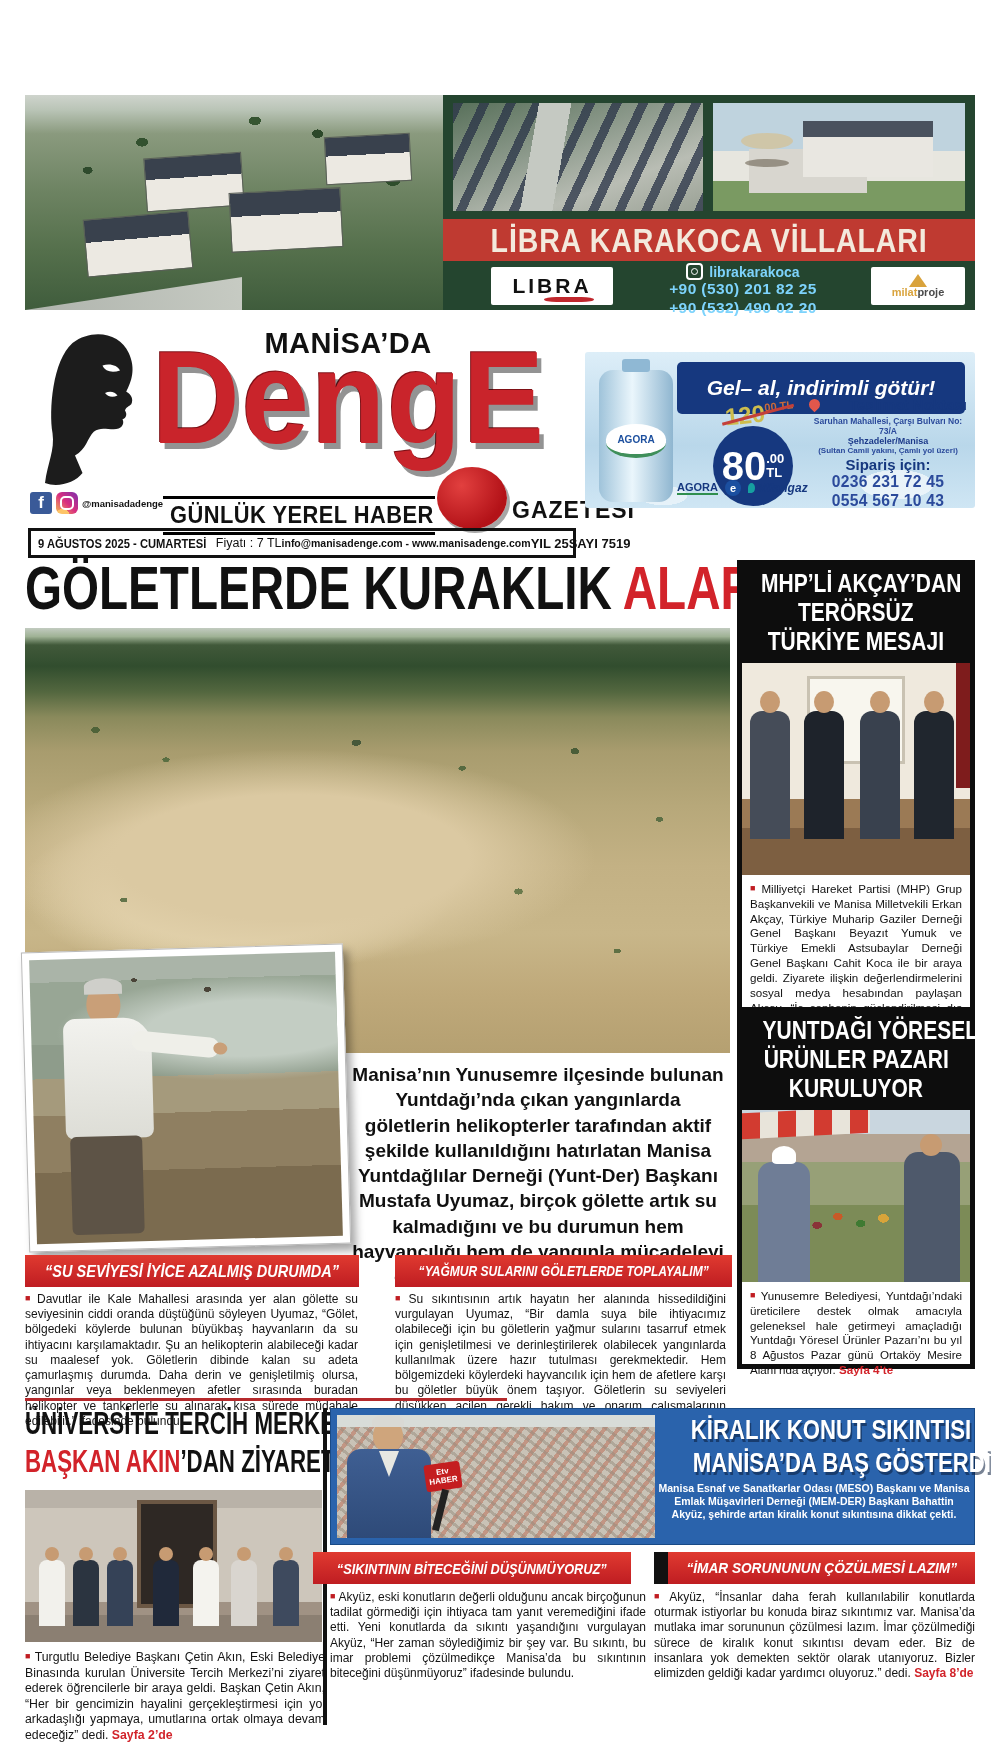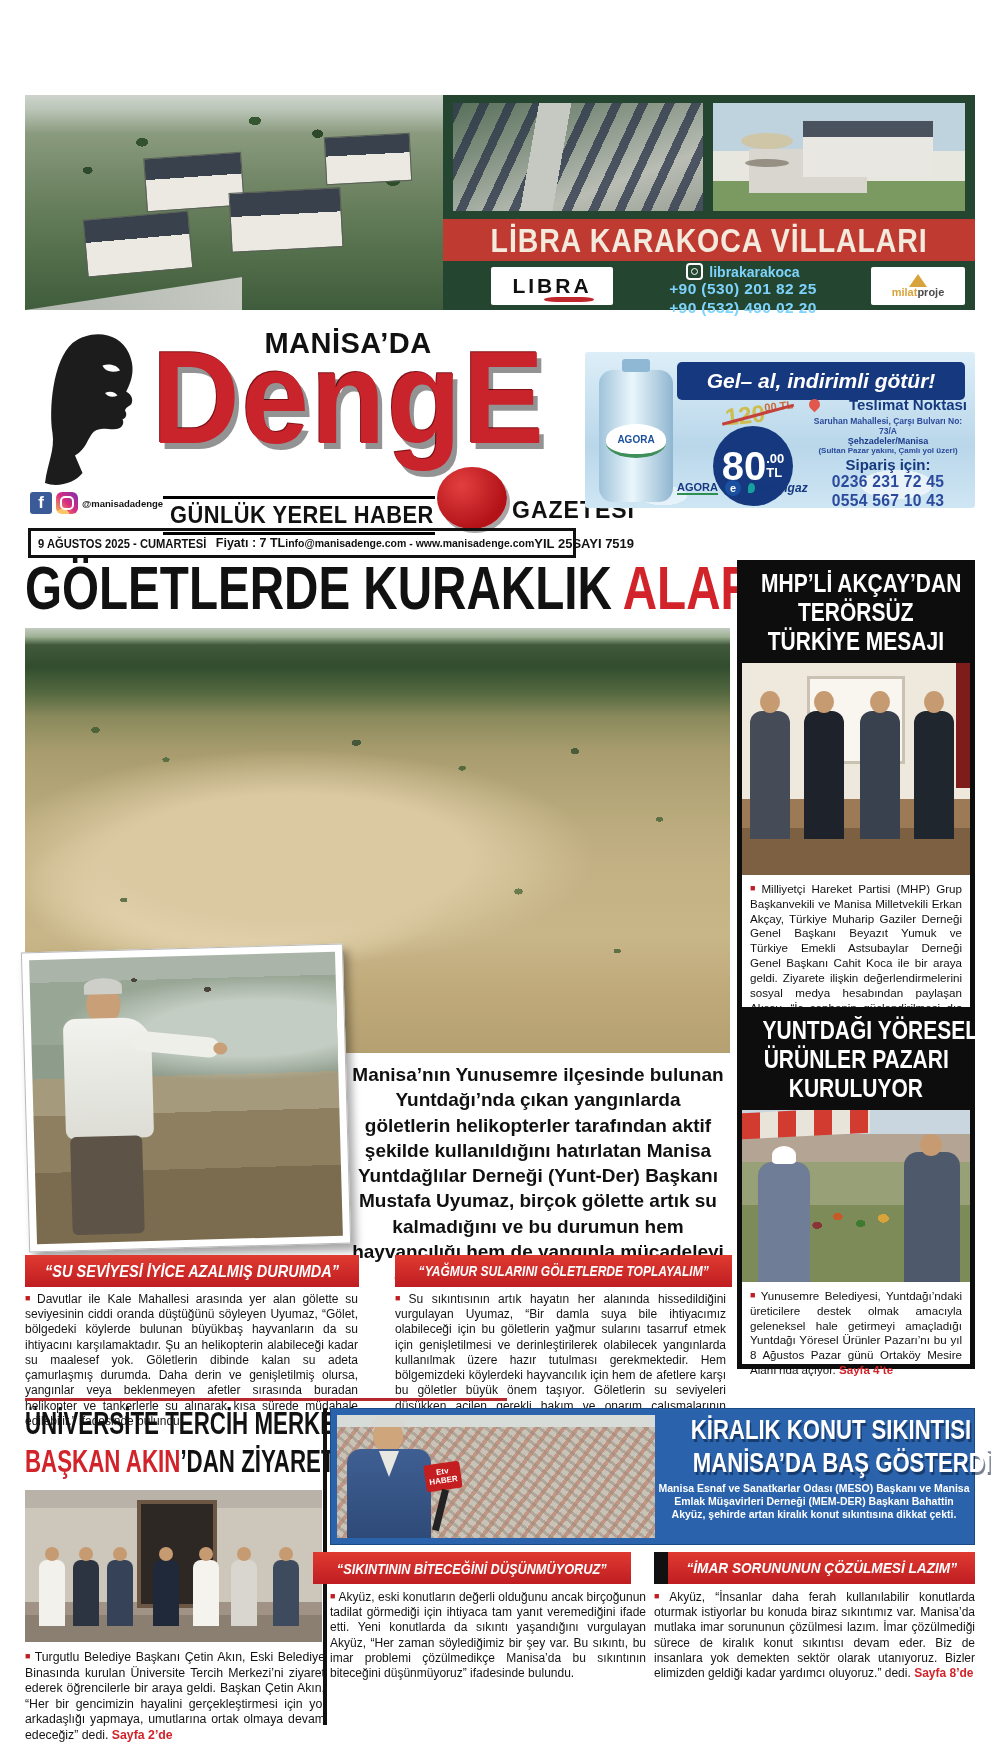--- a/index.html
+++ b/index.html
@@ -69,36 +69,36 @@
   .igIc::after{content:"";position:absolute;inset:4px;border:2px solid #fff;border-radius:5px;}
   .handle{font-weight:700;font-size:9.5px;color:#111;}
   .taglineBox{left:163px;top:496px;width:272px;border-top:3px solid #000;border-bottom:3px solid #000;
     padding:3px 0;text-align:center;font-weight:700;font-size:23px;letter-spacing:.5px;}
   .redDot{left:437px;top:467px;width:70px;height:62px;border-radius:50%;
     background:radial-gradient(circle at 35% 30%,#e2403f,#b31218 70%);box-shadow:3px 4px 0 rgba(0,0,0,.35);}
   .gazetesi{left:512px;top:497px;font-weight:700;font-size:23px;letter-spacing:1px;}
   .dateline{left:28px;top:528px;width:548px;height:30px;border:3px solid #111;box-sizing:border-box;
     display:flex;align-items:center;justify-content:space-between;padding:0 7px;}
   .dlDate{font-weight:700;font-size:13px;transform:scaleX(.86);transform-origin:left center;white-space:nowrap;}
-  .dlPrice{font-weight:700;font-size:12.5px;white-space:nowrap;margin-left:-18px;}
+  .dlPrice{font-weight:400;font-size:12.5px;white-space:nowrap;margin-left:-18px;}
   .dlContact{font-weight:700;font-size:10.5px;white-space:nowrap;}
   .dlYear,.dlIssue{font-weight:700;font-size:13px;white-space:nowrap;}
 
   
   .waterAd{left:585px;top:352px;width:390px;height:156px;border-radius:3px;overflow:hidden;background:
     radial-gradient(60px 24px at 80% 85%,rgba(255,255,255,.6) 0 60%,transparent 61%),
     radial-gradient(40px 16px at 20% 92%,rgba(255,255,255,.5) 0 60%,transparent 61%),
     linear-gradient(180deg,#ddeef8,#b9d7ea 60%,#cfe6f4);}
   .bottle{position:absolute;left:14px;top:18px;width:74px;height:132px;border-radius:14px;
     background:linear-gradient(90deg,#9fc3da,#eaf6fc 45%,#8fb6d0);}
   .bottle::before{content:"";position:absolute;top:-11px;left:23px;width:28px;height:13px;background:#8fb8d4;border-radius:3px;}
   .bottleLbl{position:absolute;left:7px;top:54px;width:60px;height:34px;background:#fff;border-radius:50%/45%;
     display:flex;align-items:center;justify-content:center;font-weight:700;font-size:10px;color:#1c4f9e;
     border-bottom:4px solid #3f8f5a;box-sizing:border-box;}
-  .gelal{position:absolute;left:92px;top:10px;width:288px;height:38px;background:#16387f;border-radius:5px;
+  .gelal{position:absolute;left:92px;top:10px;width:288px;height:52px;background:#16387f;border-radius:5px;
     color:#fff;display:flex;align-items:center;justify-content:center;font-style:italic;font-weight:700;font-size:21px;}
   .oldPrice{position:absolute;left:140px;top:48px;transform:rotate(-6deg);font-weight:700;font-size:24px;
     color:#cdbd4e;}
   .oldPrice .sup{font-size:11px;vertical-align:10px;color:#c96a3a;}
   .oldPrice::after{content:"";position:absolute;left:-4px;top:48%;width:108%;height:3px;background:#c4403a;transform:rotate(-9deg);}
   .priceCirc{position:absolute;left:128px;top:74px;width:80px;height:80px;border-radius:50%;background:#16387f;
     color:#fff;display:flex;align-items:center;justify-content:center;}
   .priceMain{font-weight:700;font-size:40px;line-height:1;}
   .priceSide{display:flex;flex-direction:column;font-weight:700;font-size:13px;line-height:1.05;}
   .delivery{position:absolute;left:224px;top:44px;width:158px;color:#16387f;text-align:center;}
@@ -304,21 +304,21 @@
           <span>TL</span>
         </span>
     </div>
     <div class="delivery">
       <div class="delTitle">
           <span class="pin"></span>
           <span>Teslimat Noktası</span>
         </div>
       <div class="addr1">Saruhan Mahallesi, Çarşı Bulvarı No: 73/A</div>
       <div class="addr2">Şehzadeler/Manisa</div>
-      <div class="addr3">(Sultan Pazar yakını, Çamlı yol üzeri)</div>
+      <div class="addr3">(Sultan Camii yakını, Çamlı yol üzeri)</div>
       <div class="orderLbl">Sipariş için:</div>
       <div class="ophone">0236 231 72 45</div>
       <div class="ophone">0554 567 10 43</div>
     </div>
     <div class="waLogos">
       <span class="agoraS">AGORA</span>
       <span class="eCirc">e</span>
       <span class="milang">
           <span class="drop"></span>
           <span>Milangaz</span>

